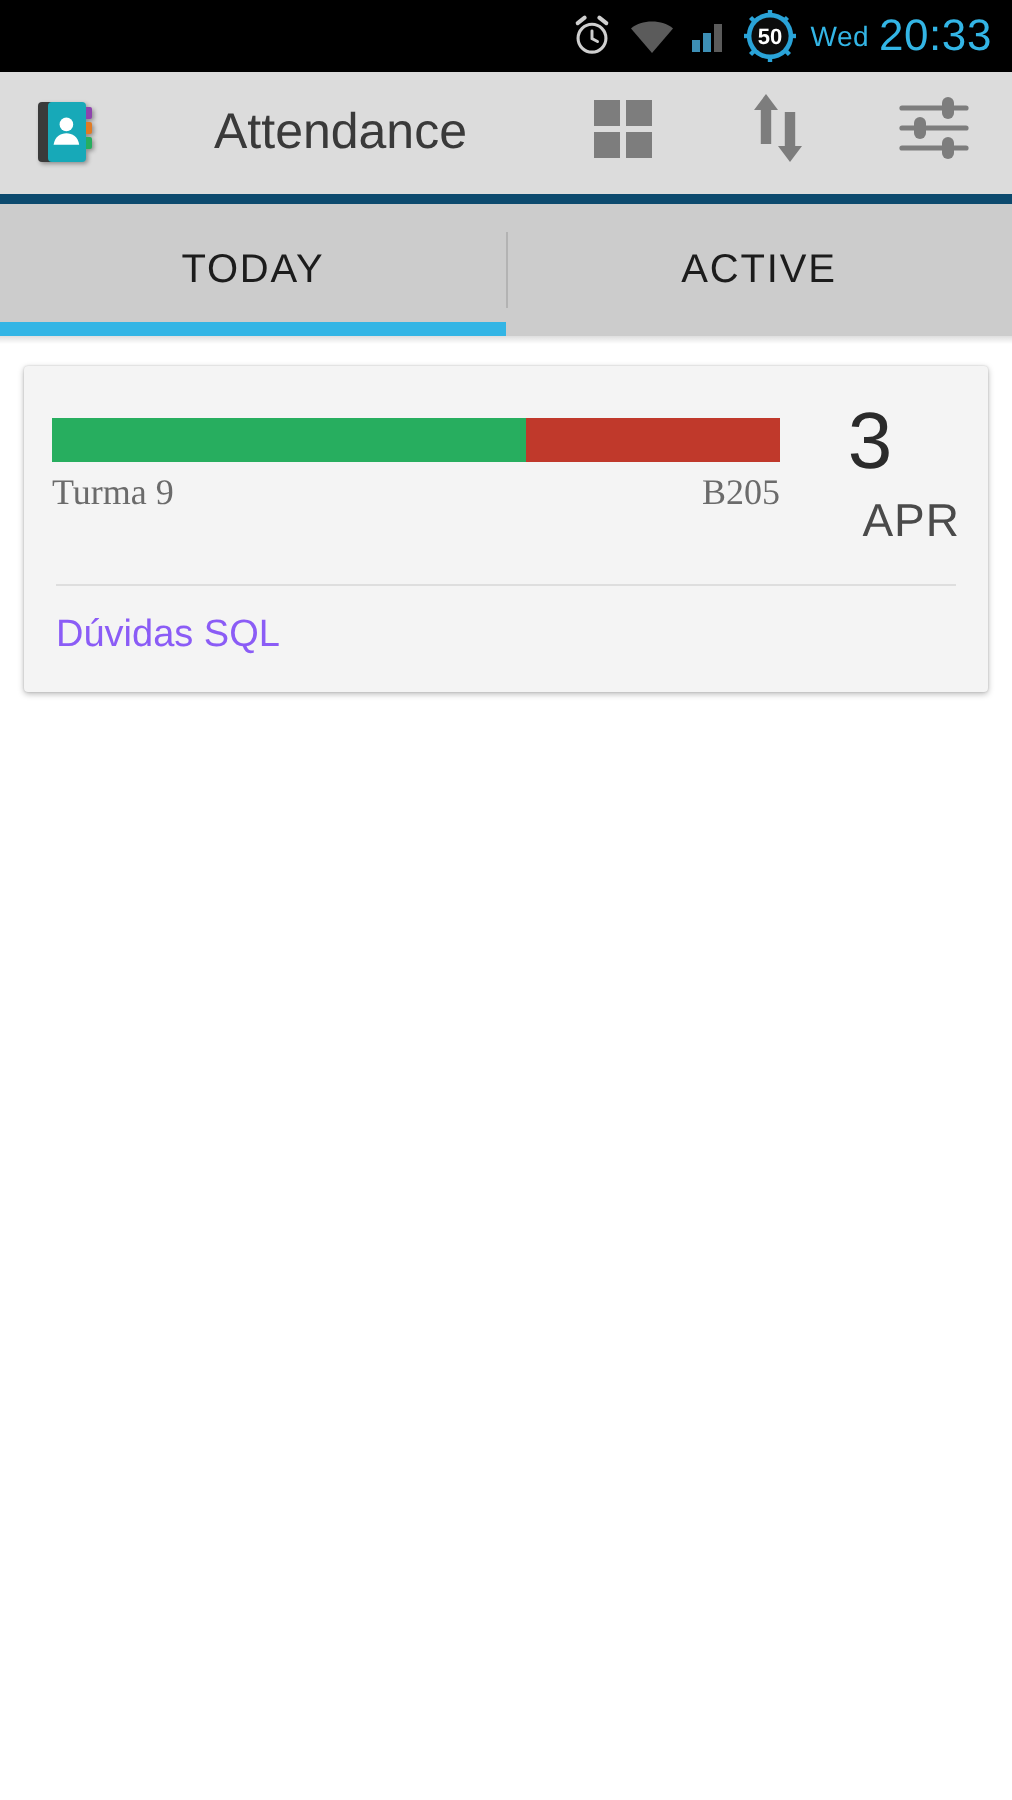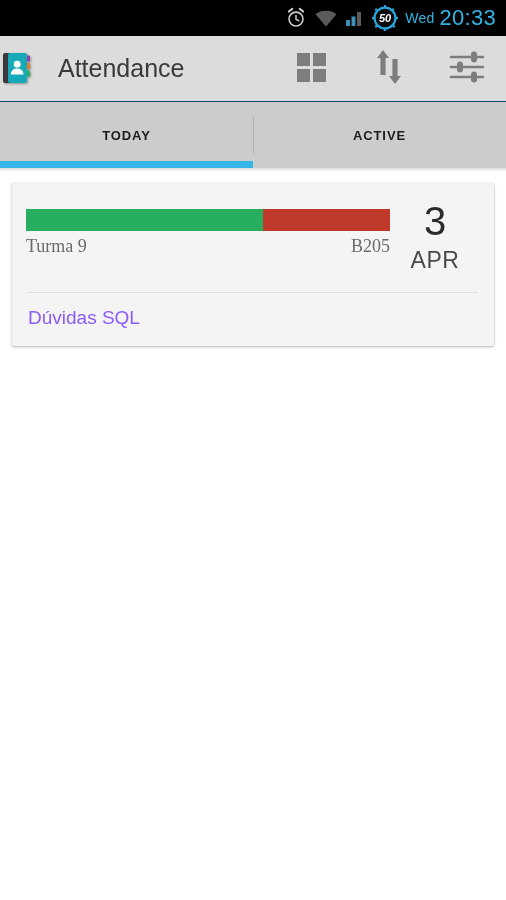--- a/index.html
+++ b/index.html
@@ -22,21 +22,20 @@
     display: flex;
     align-items: center;
     justify-content: flex-end;
     padding-right: 10px;
     box-sizing: border-box;
   }
   .status-icons {
     display: flex;
     align-items: center;
     gap: 7px;
-    font-style: italic;
   }
   .alarm-ico { width: 22px; height: 22px; display: block; }
   .wifi-ico { width: 24px; height: 20px; display: block; }
   .signal-ico { width: 20px; height: 18px; display: block; }
   .battery-ico { width: 26px; height: 26px; display: block; }
   .status-day {
     color: #33b5e5;
     font-size: 14px;
     margin-left: 7px;
     letter-spacing: 0.2px;
@@ -48,23 +47,24 @@
     letter-spacing: 0.3px;
   }
 
   
   #action-bar {
     height: 66px;
     background: #dcdcdc;
     display: flex;
     align-items: center;
     box-sizing: border-box;
-    padding-left: 0;
-    border-bottom: 1px solid #0c4a6e;
-    position: relative;
+    padding-left: 16px;
+    border-bottom: 5px solid #0c4a6e;
+    position: relative;
+    gap: 33px;
   }
   #app-icon {
     width: 42px;
     height: 40px;
     position: relative;
     flex: 0 0 auto;
     filter: drop-shadow(1px 1px 1px rgba(0,0,0,0.35));
   }
   #app-title {
     font-size: 25px;
@@ -98,22 +98,22 @@
   .tab {
     flex: 1 1 50%;
     display: flex;
     align-items: center;
     justify-content: center;
     position: relative;
     height: 100%;
     box-sizing: border-box;
   }
   .tab-label {
-    font-size: 13px;
-    font-weight: bold;
+    font-size: 20px;
+    font-weight: normal;
     letter-spacing: 0.9px;
     color: #1c1c1c;
   }
   .tab-divider {
     position: absolute;
     left: 253px;
     top: 14px;
     width: 1px;
     height: 38px;
     background: #b3b3b3;
@@ -210,20 +210,21 @@
     color: #2b2b2b;
     line-height: 1;
     font-weight: 400;
   }
   .date-month {
     font-size: 23px;
     color: #4a4a4a;
     margin-top: 6px;
     letter-spacing: 0.5px;
     font-weight: 400;
+    text-align: right;
   }
   .card-sep {
     height: 1px;
     background: #dedede;
     margin: 18px 16px 0 16px;
   }
   .card-note {
     padding: 14px 16px 17px 16px;
     font-size: 19px;
     color: #8b5cf6;

